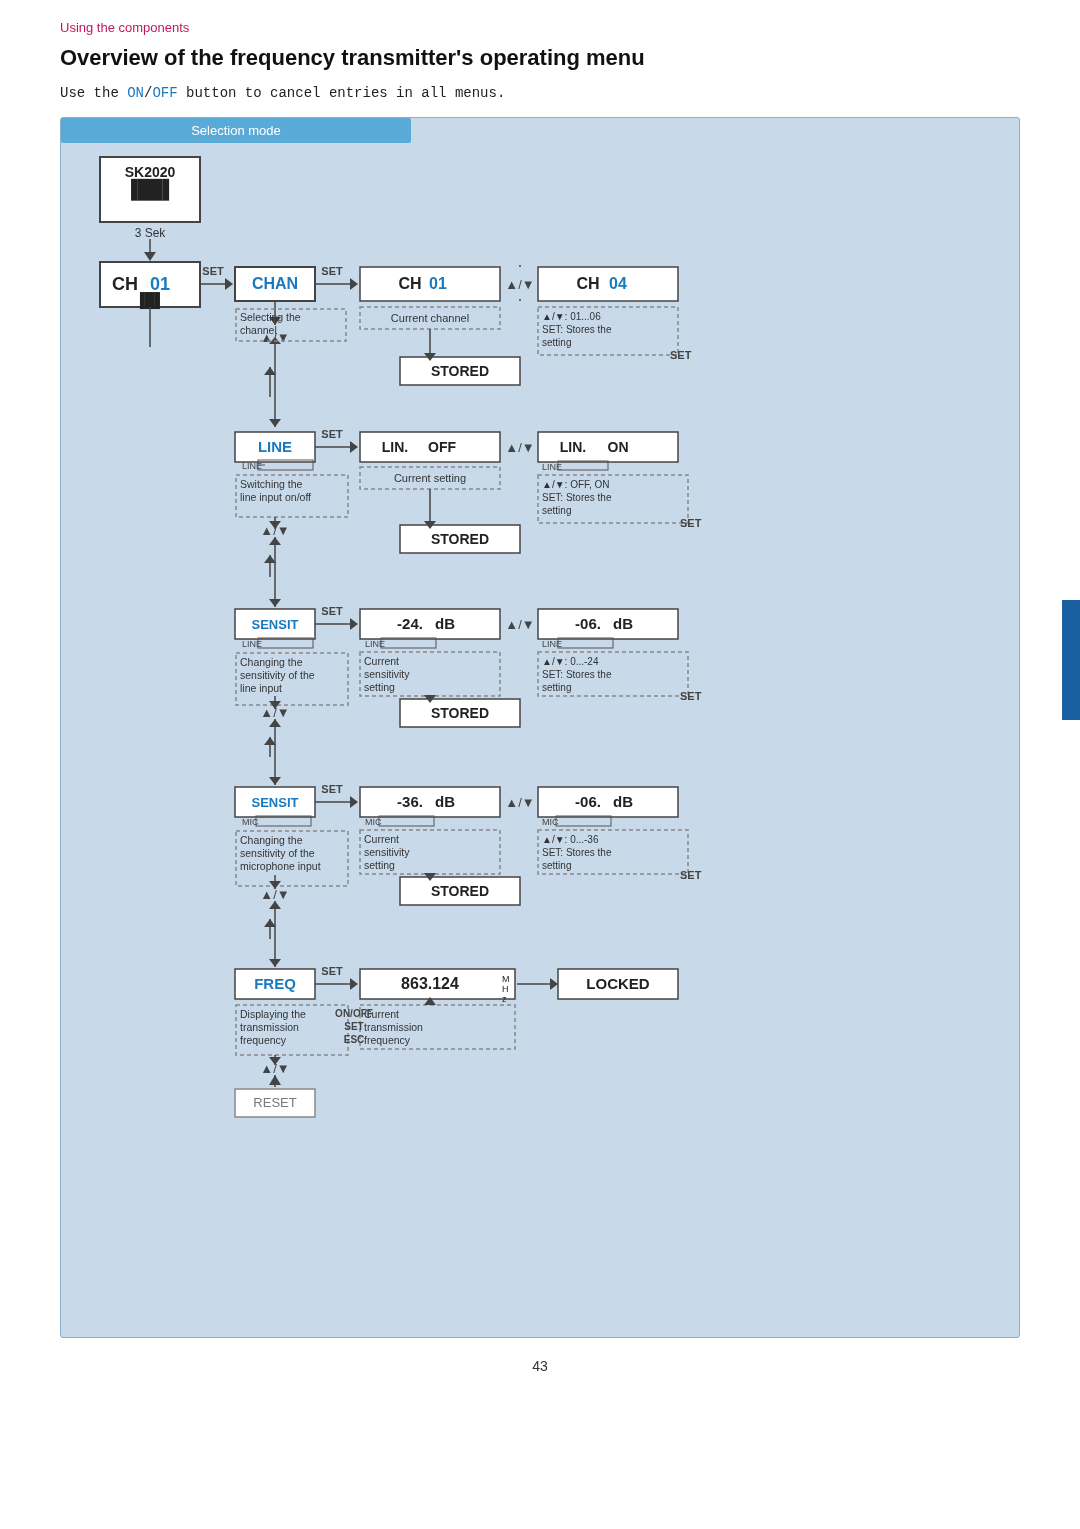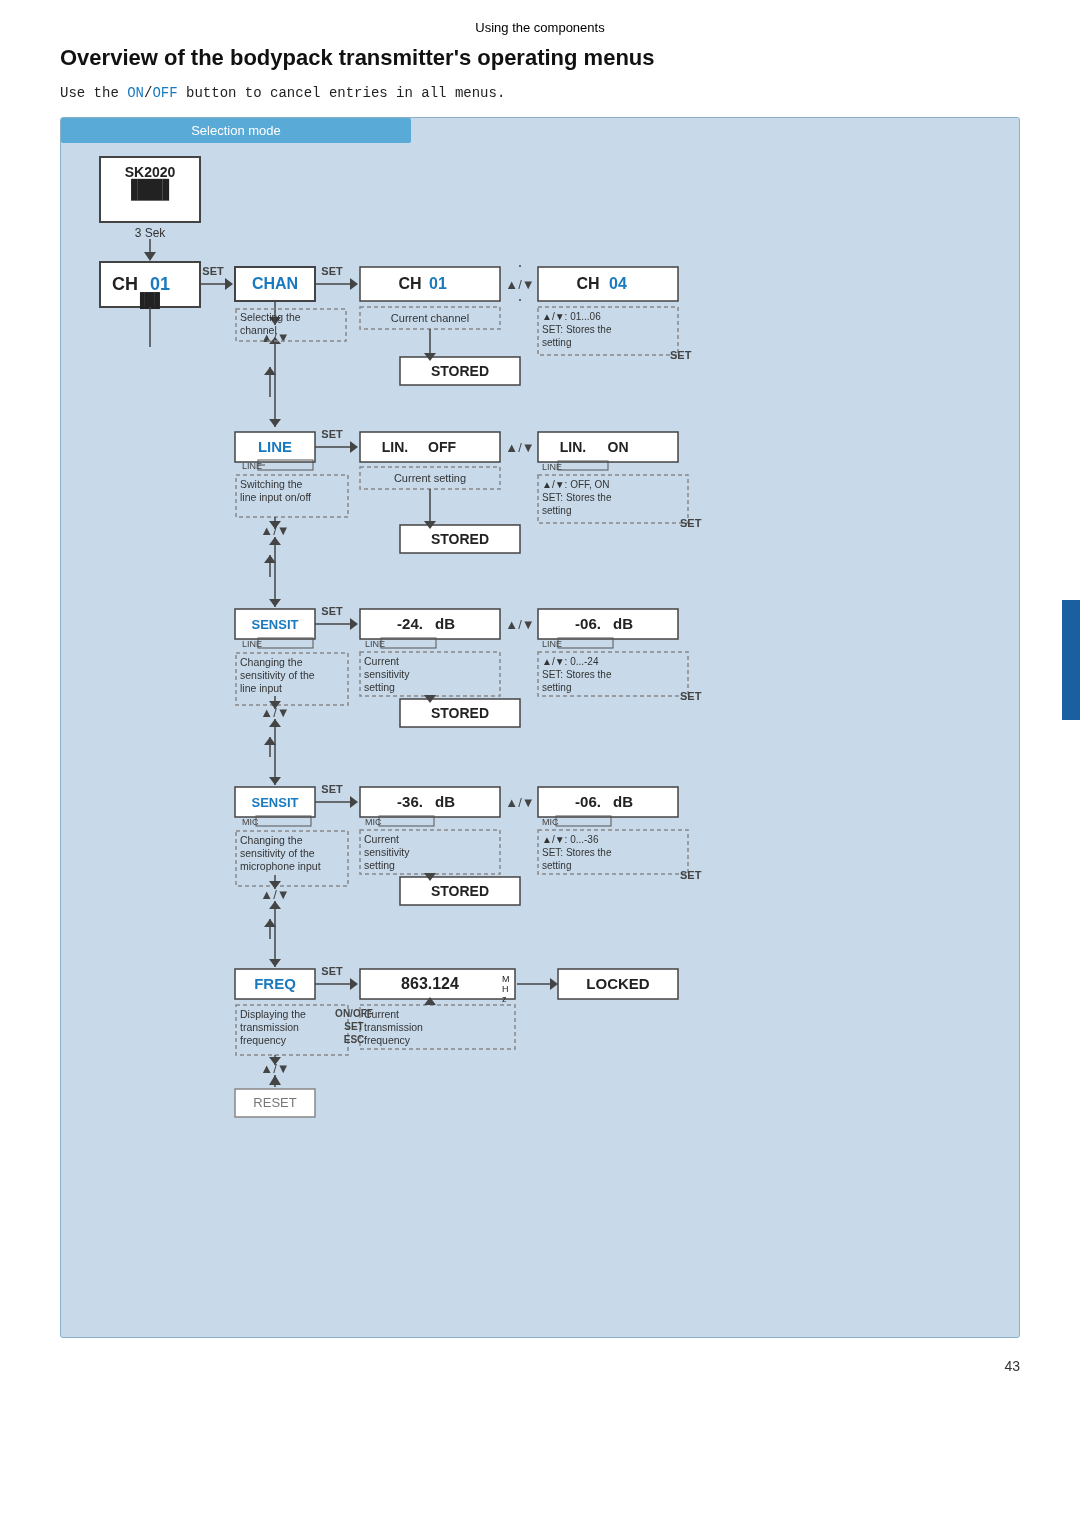--- a/index.html
+++ b/index.html
@@ -5,43 +5,43 @@
     * { box-sizing: border-box; margin: 0; padding: 0; }
     body {
       font-family: Arial, sans-serif;
       background: #fff;
       width: 1080px;
       min-height: 1529px;
       position: relative;
       padding: 20px 60px 40px 60px;
     }
     .header-right {
-      text-align: center;
+      text-align: left;
       font-size: 13px;
-      color: #000000;
+      color: #be185d;
       margin-bottom: 10px;
     }
     .page-title {
       font-size: 22px;
       font-weight: bold;
       margin-bottom: 14px;
       color: #111;
     }
     .subtitle {
       font-size: 14px;
       margin-bottom: 16px;
       color: #222;
       font-family: Liberation Mono, monospace;
     }
     .on-text { color: #1a7abf; }
     .off-text { color: #1a7abf; }
 
     
     .page-number {
-      text-align: right;
+      text-align: center;
       font-size: 14px;
       color: #333;
       margin-top: 20px;
     }
 
     
     .diag-wrap {
       position: relative;
       background: #c8daea;
       border: 1px solid #8ab0c8;
@@ -72,21 +72,21 @@
     svg text { font-family: Arial, sans-serif; }
 
   </style>
 </head>
 <body>
 
 <div class="header-right">
   <span>Using the components</span>
 </div>
 
-<div class="page-title">Overview of the bodypack transmitter's operating menus</div>
+<div class="page-title">Overview of the frequency transmitter's operating menu</div>
 
 <p class="subtitle">
   <span>Use the </span><span class="on-text">ON</span><span>/</span><span class="off-text">OFF</span><span> button to cancel entries in all menus.</span>
 </p>
 
 <div class="diag-wrap">
   <div class="diag-header-row">
     <div class="diag-hdr hdr-sel">Selection mode</div>
   </div>
 

